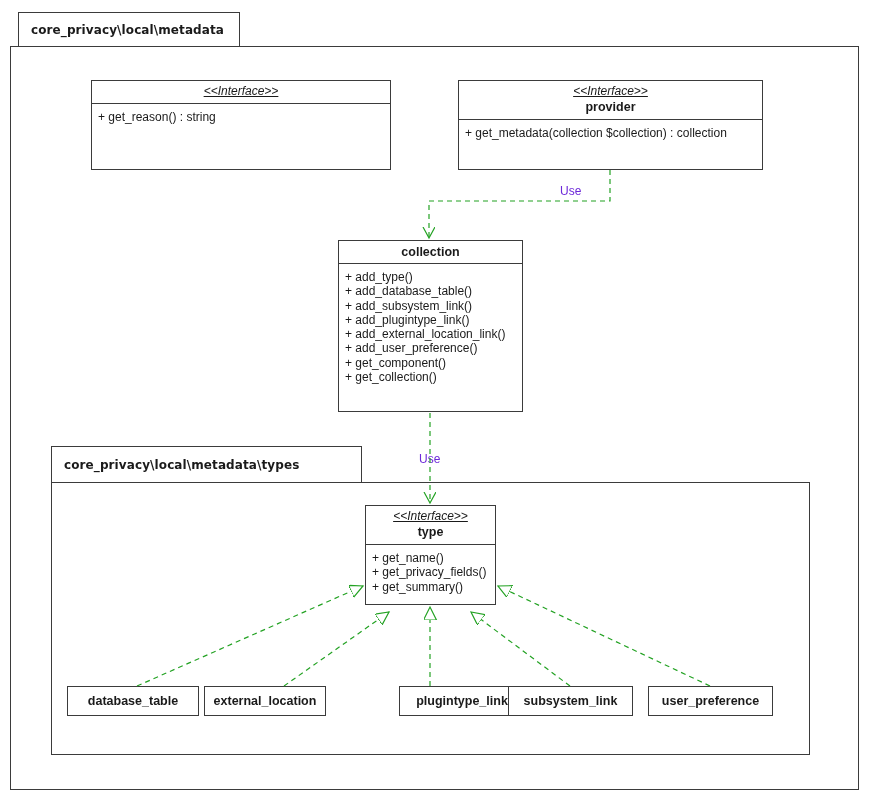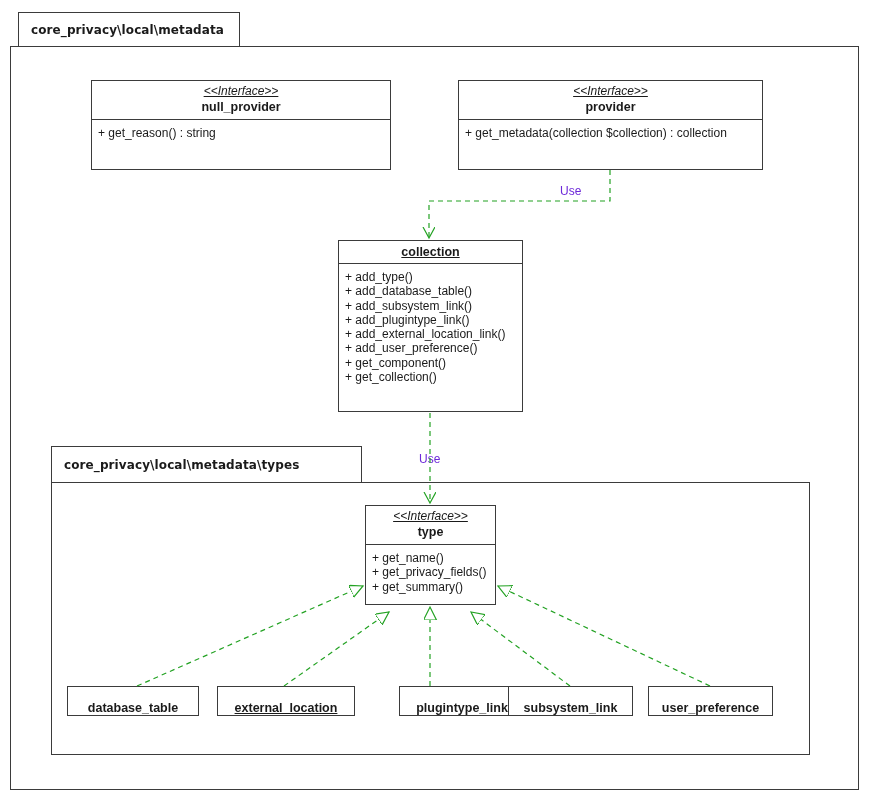--- a/index.html
+++ b/index.html
@@ -41,21 +41,21 @@
     border-bottom: 1px solid var(--border, #3b3b3b);
     text-align: center;
     padding: 3px 4px 4px 4px;
     box-sizing: border-box;
   }
   .stereo { font-style: italic; font-size: 12px; line-height: 15px; text-decoration: underline; }
   .cname  { font-weight: bold; font-size: 12.5px; line-height: 16px; }
   .mbody  { padding: 6px 6px 0 6px; }
   .m      { font-size: 12px; line-height: 14.3px; white-space: nowrap; }
   .simple {
-    display: flex; align-items: flex-end; justify-content: center;
+    display: flex; align-items: center; justify-content: center;
     font-weight: bold; font-size: 12.5px;
   }
   .edge-label {
     position: absolute;
     font-size: 12px;
     color: #6d28d9;
     background: #ffffff;
     padding: 0 1px;
   }
   svg.overlay {
@@ -83,39 +83,38 @@
   </div>
 
   <div class="pkg-body" style="left:51px; top:482px; width:759px; height:273px;"></div>
   <div class="pkg-tab" style="left:51px; top:446px; width:311px; height:37px;">
     <span>core_privacy\local\metadata\types</span>
   </div>
 
   <div class="uml-class" style="left:91px; top:80px; width:300px; height:90px;">
     <div class="hdr">
       <div class="stereo">&lt;&lt;Interface&gt;&gt;</div>
-      <div class="cname">null_provider</div>
     </div>
     <div class="mbody">
       <div class="m">+ get_reason() : string</div>
     </div>
   </div>
 
   <div class="uml-class" style="left:458px; top:80px; width:305px; height:90px;">
     <div class="hdr">
       <div class="stereo">&lt;&lt;Interface&gt;&gt;</div>
       <div class="cname">provider</div>
     </div>
     <div class="mbody">
       <div class="m">+ get_metadata(collection $collection) : collection</div>
     </div>
   </div>
 
   <div class="uml-class" style="left:338px; top:240px; width:185px; height:172px;">
-    <div class="hdr" style="padding:3px 4px;text-decoration:underline;">
+    <div class="hdr" style="padding:3px 4px;">
       <div class="cname">collection</div>
     </div>
     <div class="mbody">
       <div class="m">+ add_type()</div>
       <div class="m">+ add_database_table()</div>
       <div class="m">+ add_subsystem_link()</div>
       <div class="m">+ add_plugintype_link()</div>
       <div class="m">+ add_external_location_link()</div>
       <div class="m">+ add_user_preference()</div>
       <div class="m">+ get_component()</div>
@@ -131,21 +130,21 @@
     <div class="mbody">
       <div class="m">+ get_name()</div>
       <div class="m">+ get_privacy_fields()</div>
       <div class="m">+ get_summary()</div>
     </div>
   </div>
 
   <div class="uml-class simple" style="left:67px; top:686px; width:132px; height:30px;">
     <span>database_table</span>
   </div>
-  <div class="uml-class simple" style="left:217px; top:686px; width:138px; height:30px;text-decoration:underline;">
+  <div class="uml-class simple" style="left:204px; top:686px; width:122px; height:30px;">
     <span>external_location</span>
   </div>
   <div class="uml-class simple" style="left:367px; top:686px; width:126px; height:30px;margin-left:32px;">
     <span>plugintype_link</span>
   </div>
   <div class="uml-class simple" style="left:508px; top:686px; width:125px; height:30px;">
     <span>subsystem_link</span>
   </div>
   <div class="uml-class simple" style="left:648px; top:686px; width:125px; height:30px;">
     <span>user_preference</span>

